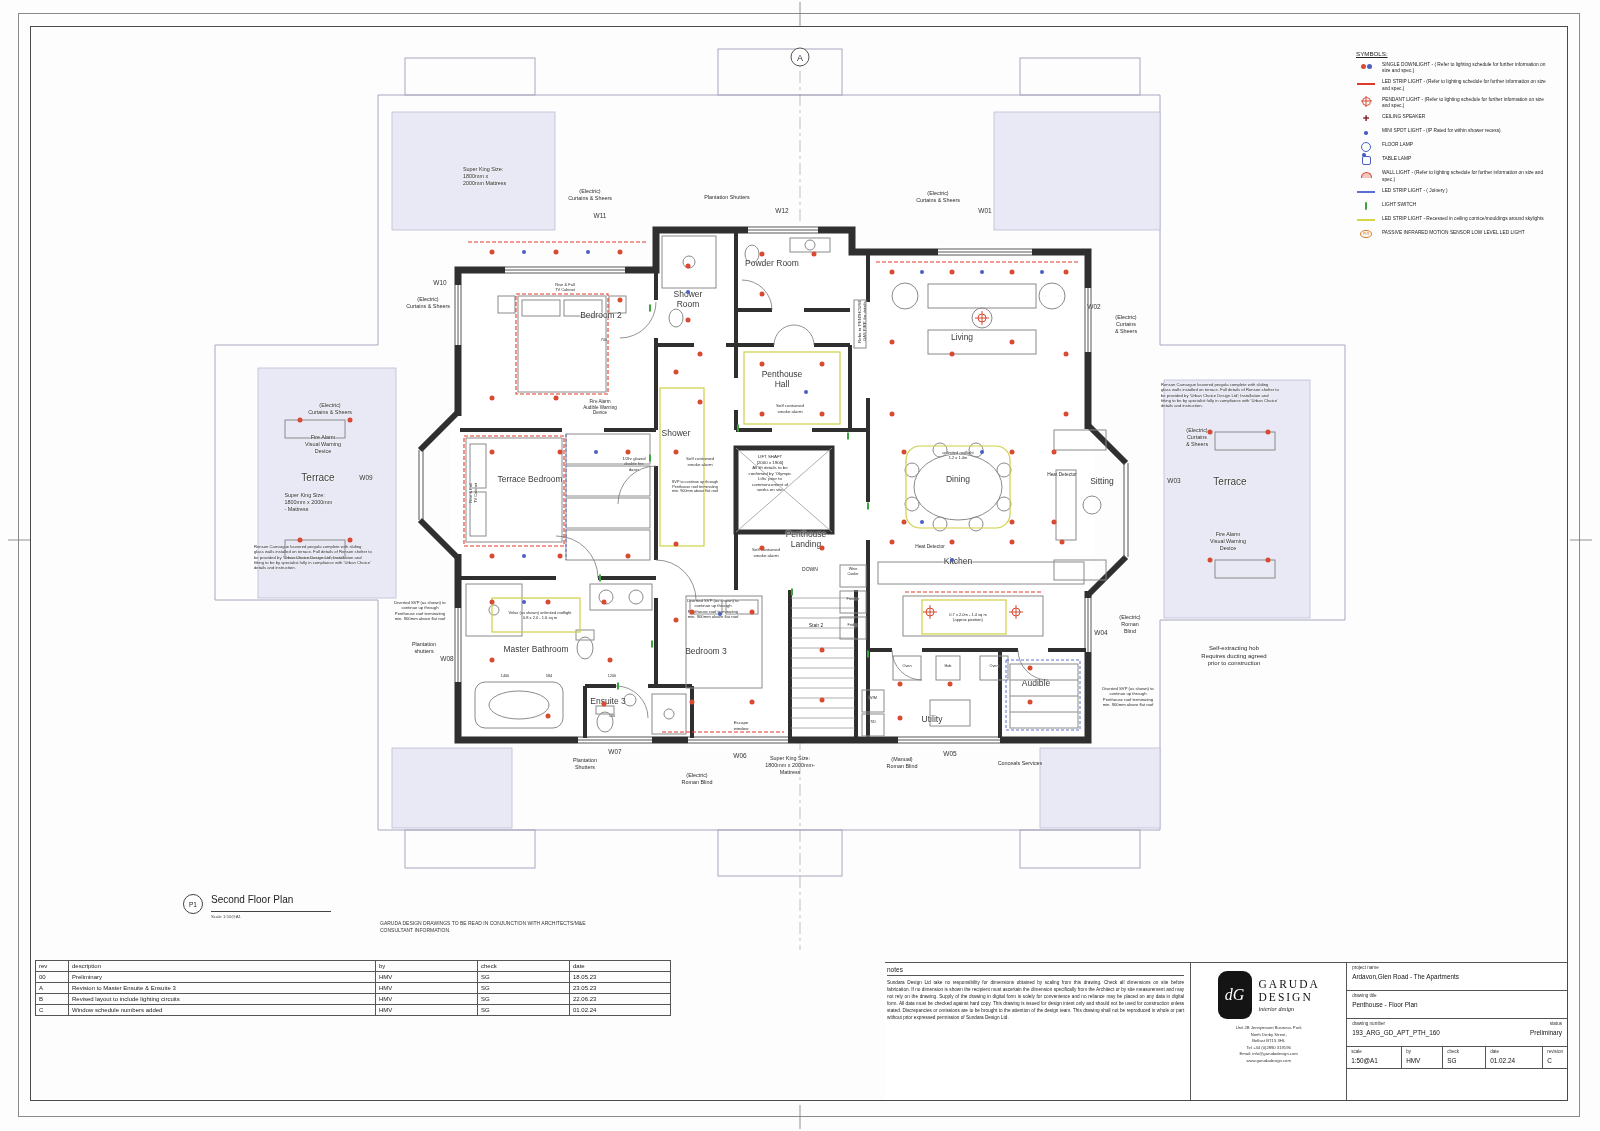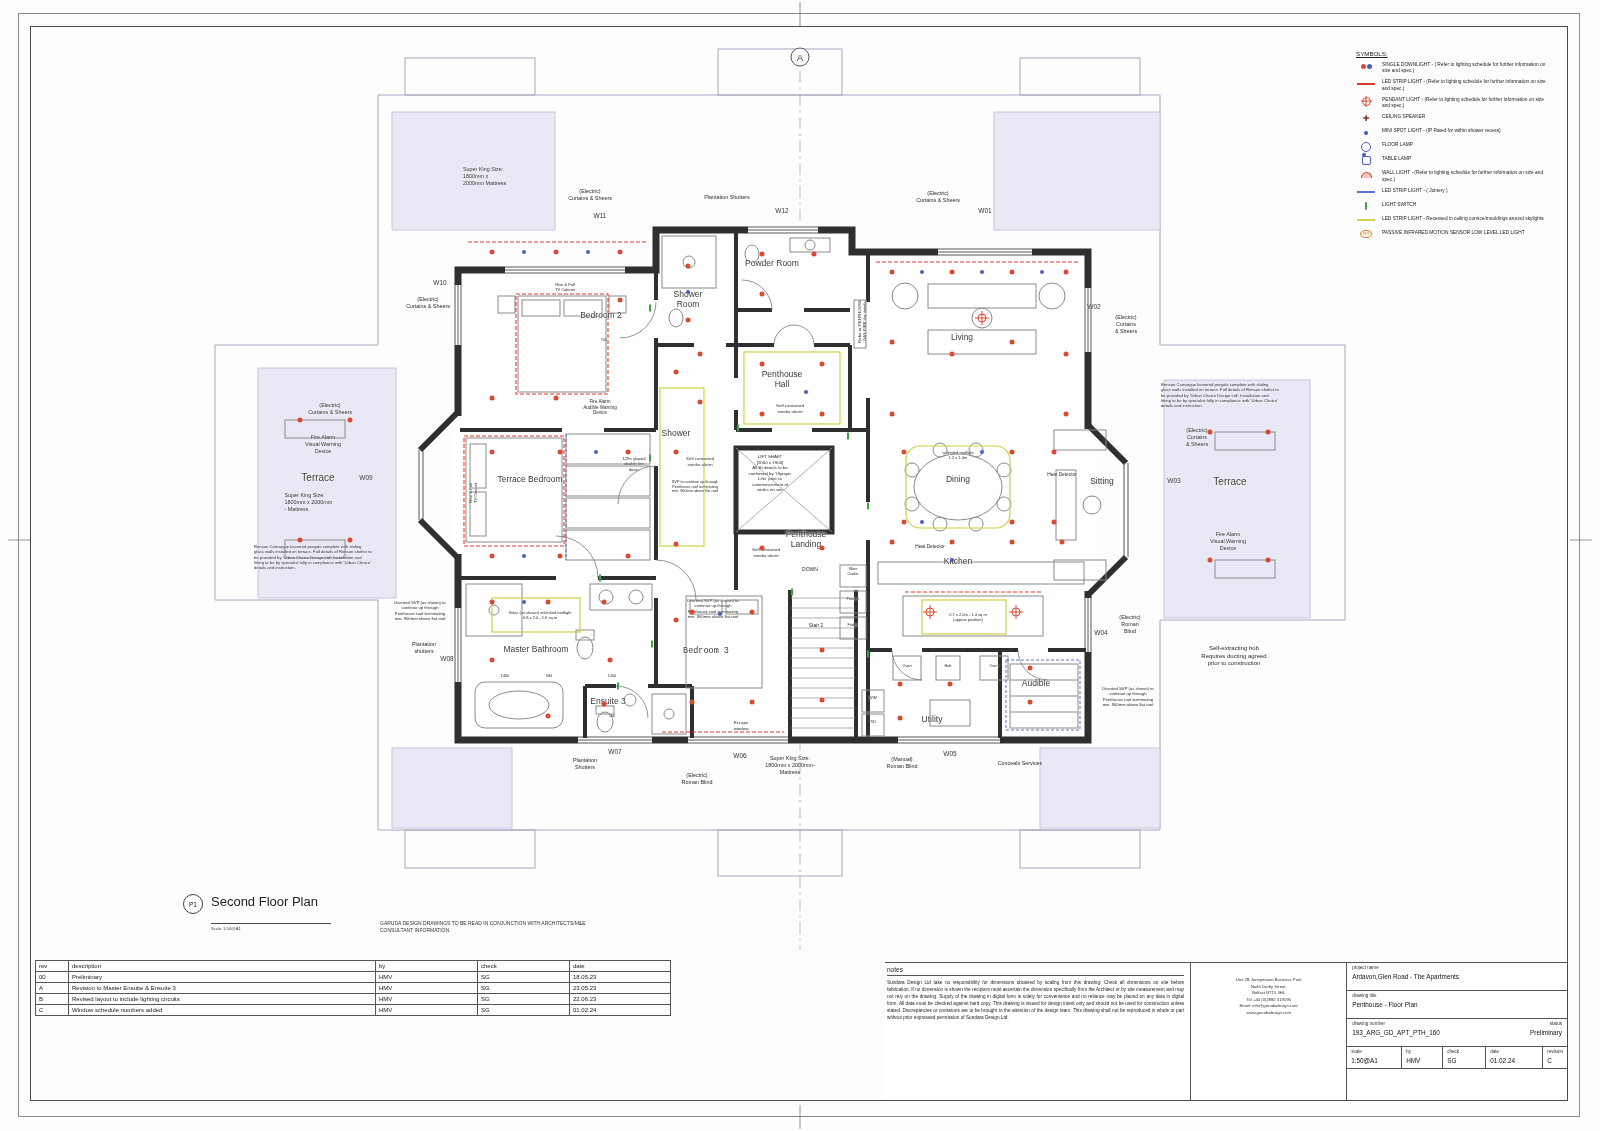--- a/index.html
+++ b/index.html
@@ -39,21 +39,21 @@
   .ic-ring{width:8px;height:8px;border:1px solid #4a5fc4;border-radius:50%;display:inline-flex;align-items:center;justify-content:center}
   .ic-ring.sq{border-radius:2px;width:7px;height:7px}
   .ic-half{width:9px;height:4.5px;border:1px solid #d84b32;border-bottom:none;border-radius:9px 9px 0 0;background:#f3c7bf}
   .ic-switch{width:2px;height:8px;background:#3fa33f;border-radius:1px}
   .ic-pir{font-size:4px;color:#e07820;border:1px solid #e07820;border-radius:50%;padding:1px 1.5px;line-height:1}
 
   
   .plan-ref{position:absolute;left:183px;top:894px;display:flex;gap:8px;align-items:flex-start}
   .plan-ref-bubble{width:18px;height:18px;border:1px solid #444;border-radius:50%;display:flex;
       align-items:center;justify-content:center;font-size:6.5px;color:#222;background:#fff}
-  .plan-ref-title{font-size:13px;color:#222;border-bottom:1px solid #444;padding-bottom:14px;width:120px}
+  .plan-ref-title{font-size:10px;color:#222;border-bottom:1px solid #444;padding-bottom:6px;width:120px}
   .plan-ref-scale{font-size:4.3px;color:#444;margin-top:2px}
   .conjunction-note{position:absolute;left:380px;top:920px;width:235px;font-size:5px;line-height:1.45;color:#333}
 
   
   .rev-table{position:absolute;left:35px;top:960px;width:600px;border-collapse:collapse;
       font-size:6px;color:#222;table-layout:fixed}
   .rev-table th,.rev-table td{border:0.5px solid #555;padding:1px 3px;text-align:left;font-weight:normal;height:8px;
       overflow:hidden;white-space:nowrap}
   .rev-table th:nth-child(1),.rev-table td:nth-child(1){width:26px}
   .rev-table th:nth-child(2),.rev-table td:nth-child(2){width:300px}
@@ -390,21 +390,21 @@
       <div class="room-label" style="left: 676px; top: 434px;">Shower</div>
       <div class="room-label" style="left: 530px; top: 480px;">Terrace Bedroom</div>
       <div class="room-label" style="left: 318px; top: 478px; font-size: 10px;">Terrace</div>
       <div class="room-label" style="left: 1230px; top: 482px; font-size: 10px;">Terrace</div>
       <div class="room-label" style="left: 958px; top: 480px;">Dining</div>
       <div class="room-label" style="left: 1102px; top: 482px;">Sitting</div>
       <div class="room-label" style="left: 958px; top: 562px;">Kitchen</div>
       <div class="room-label" style="left: 806px; top: 540px;">Penthouse
 Landing</div>
       <div class="room-label" style="left: 536px; top: 650px;">Master Bathroom</div>
-      <div class="room-label" style="left: 706px; top: 652px; font-family: Liberation Mono, monospace;">Bedroom 3</div>
+      <div class="room-label" style="left: 706px; top: 652px;">Bedroom 3</div>
       <div class="room-label" style="left: 608px; top: 702px;">Ensuite 3</div>
       <div class="room-label" style="left: 932px; top: 720px;">Utility</div>
       <div class="room-label" style="left: 1036px; top: 684px;">Audible</div>
       <div class="win-label" style="left: 985px; top: 210px;">W01</div>
       <div class="win-label" style="left: 1094px; top: 306px;">W02</div>
       <div class="win-label" style="left: 1174px; top: 480px;">W03</div>
       <div class="win-label" style="left: 1101px; top: 632px;">W04</div>
       <div class="win-label" style="left: 950px; top: 753px;">W05</div>
       <div class="win-label" style="left: 740px; top: 755px;">W06</div>
       <div class="win-label" style="left: 615px; top: 751px;">W07</div>
@@ -756,20 +756,30 @@
         </tr>
       </tbody>
   </table>
 
   <div class="bottom-band">
     <div class="notes-block">
       <div class="notes-title">notes</div>
       <div class="notes-body">Sundara Design Ltd take no responsibility for dimensions obtained by scaling from this drawing. Check all dimensions on site before fabrication. If no dimension is shown the recipient must ascertain the dimension specifically from the Architect or by site measurement and may not rely on the drawing. Supply of the drawing in digital form is solely for convenience and no reliance may be placed on any data in digital form. All data must be checked against hard copy. This drawing is issued for design intent only and should not be used for construction unless stated. Discrepancies or omissions are to be brought to the attention of the design team. This drawing shall not be reproduced in whole or part without prior expressed permission of Sundara Design Ltd.</div>
     </div>
     <div class="firm-block">
+      <div class="firm-top">
+        <div class="firm-logo">
+          <span>dG</span>
+        </div>
+        <div class="firm-names">
+          <div class="firm-name">GARUDA</div>
+          <div class="firm-name">DESIGN</div>
+          <div class="firm-tagline">interior design</div>
+        </div>
+      </div>
       <div class="firm-address">
           <div>Unit 2B Jennymount Business Park</div>
           <div>North Derby Street,</div>
           <div>Belfast BT15 3HL</div>
           <div>Tel +44 (0)2890 319196</div>
           <div>Email: info@garudadesign.com</div>
           <div>www.garudadesign.com</div>
         </div>
     </div>
     <div class="tb">

